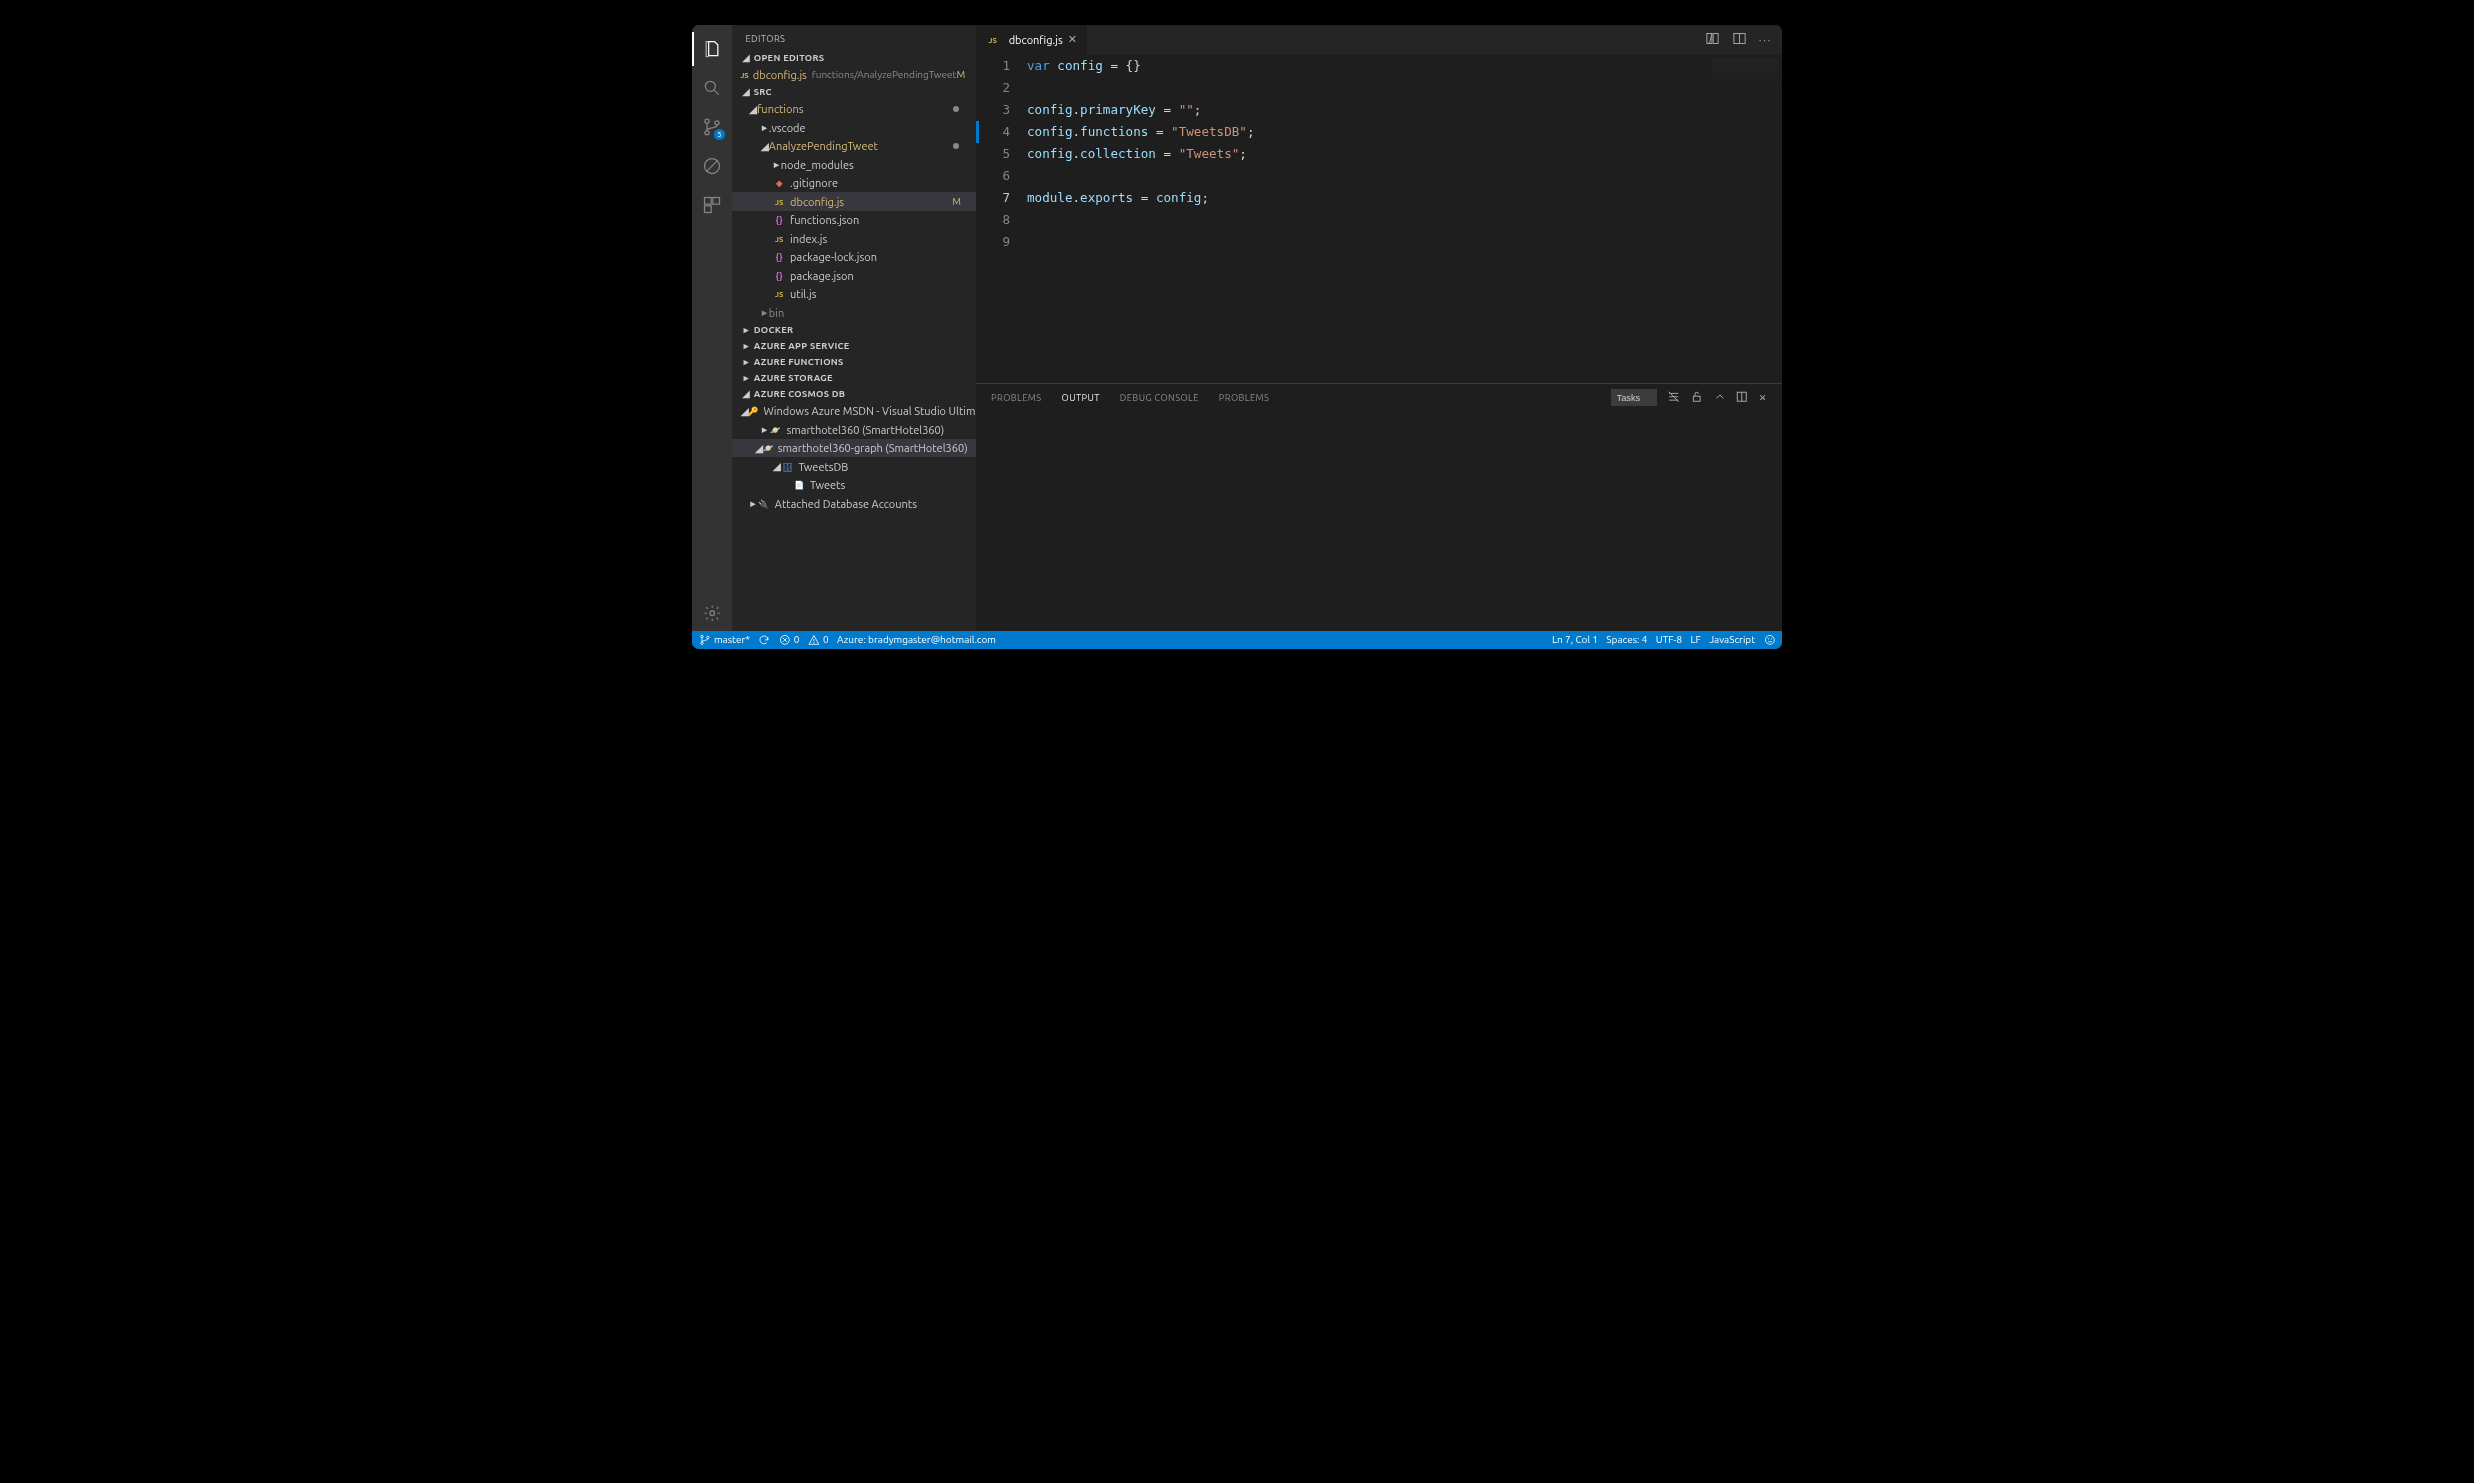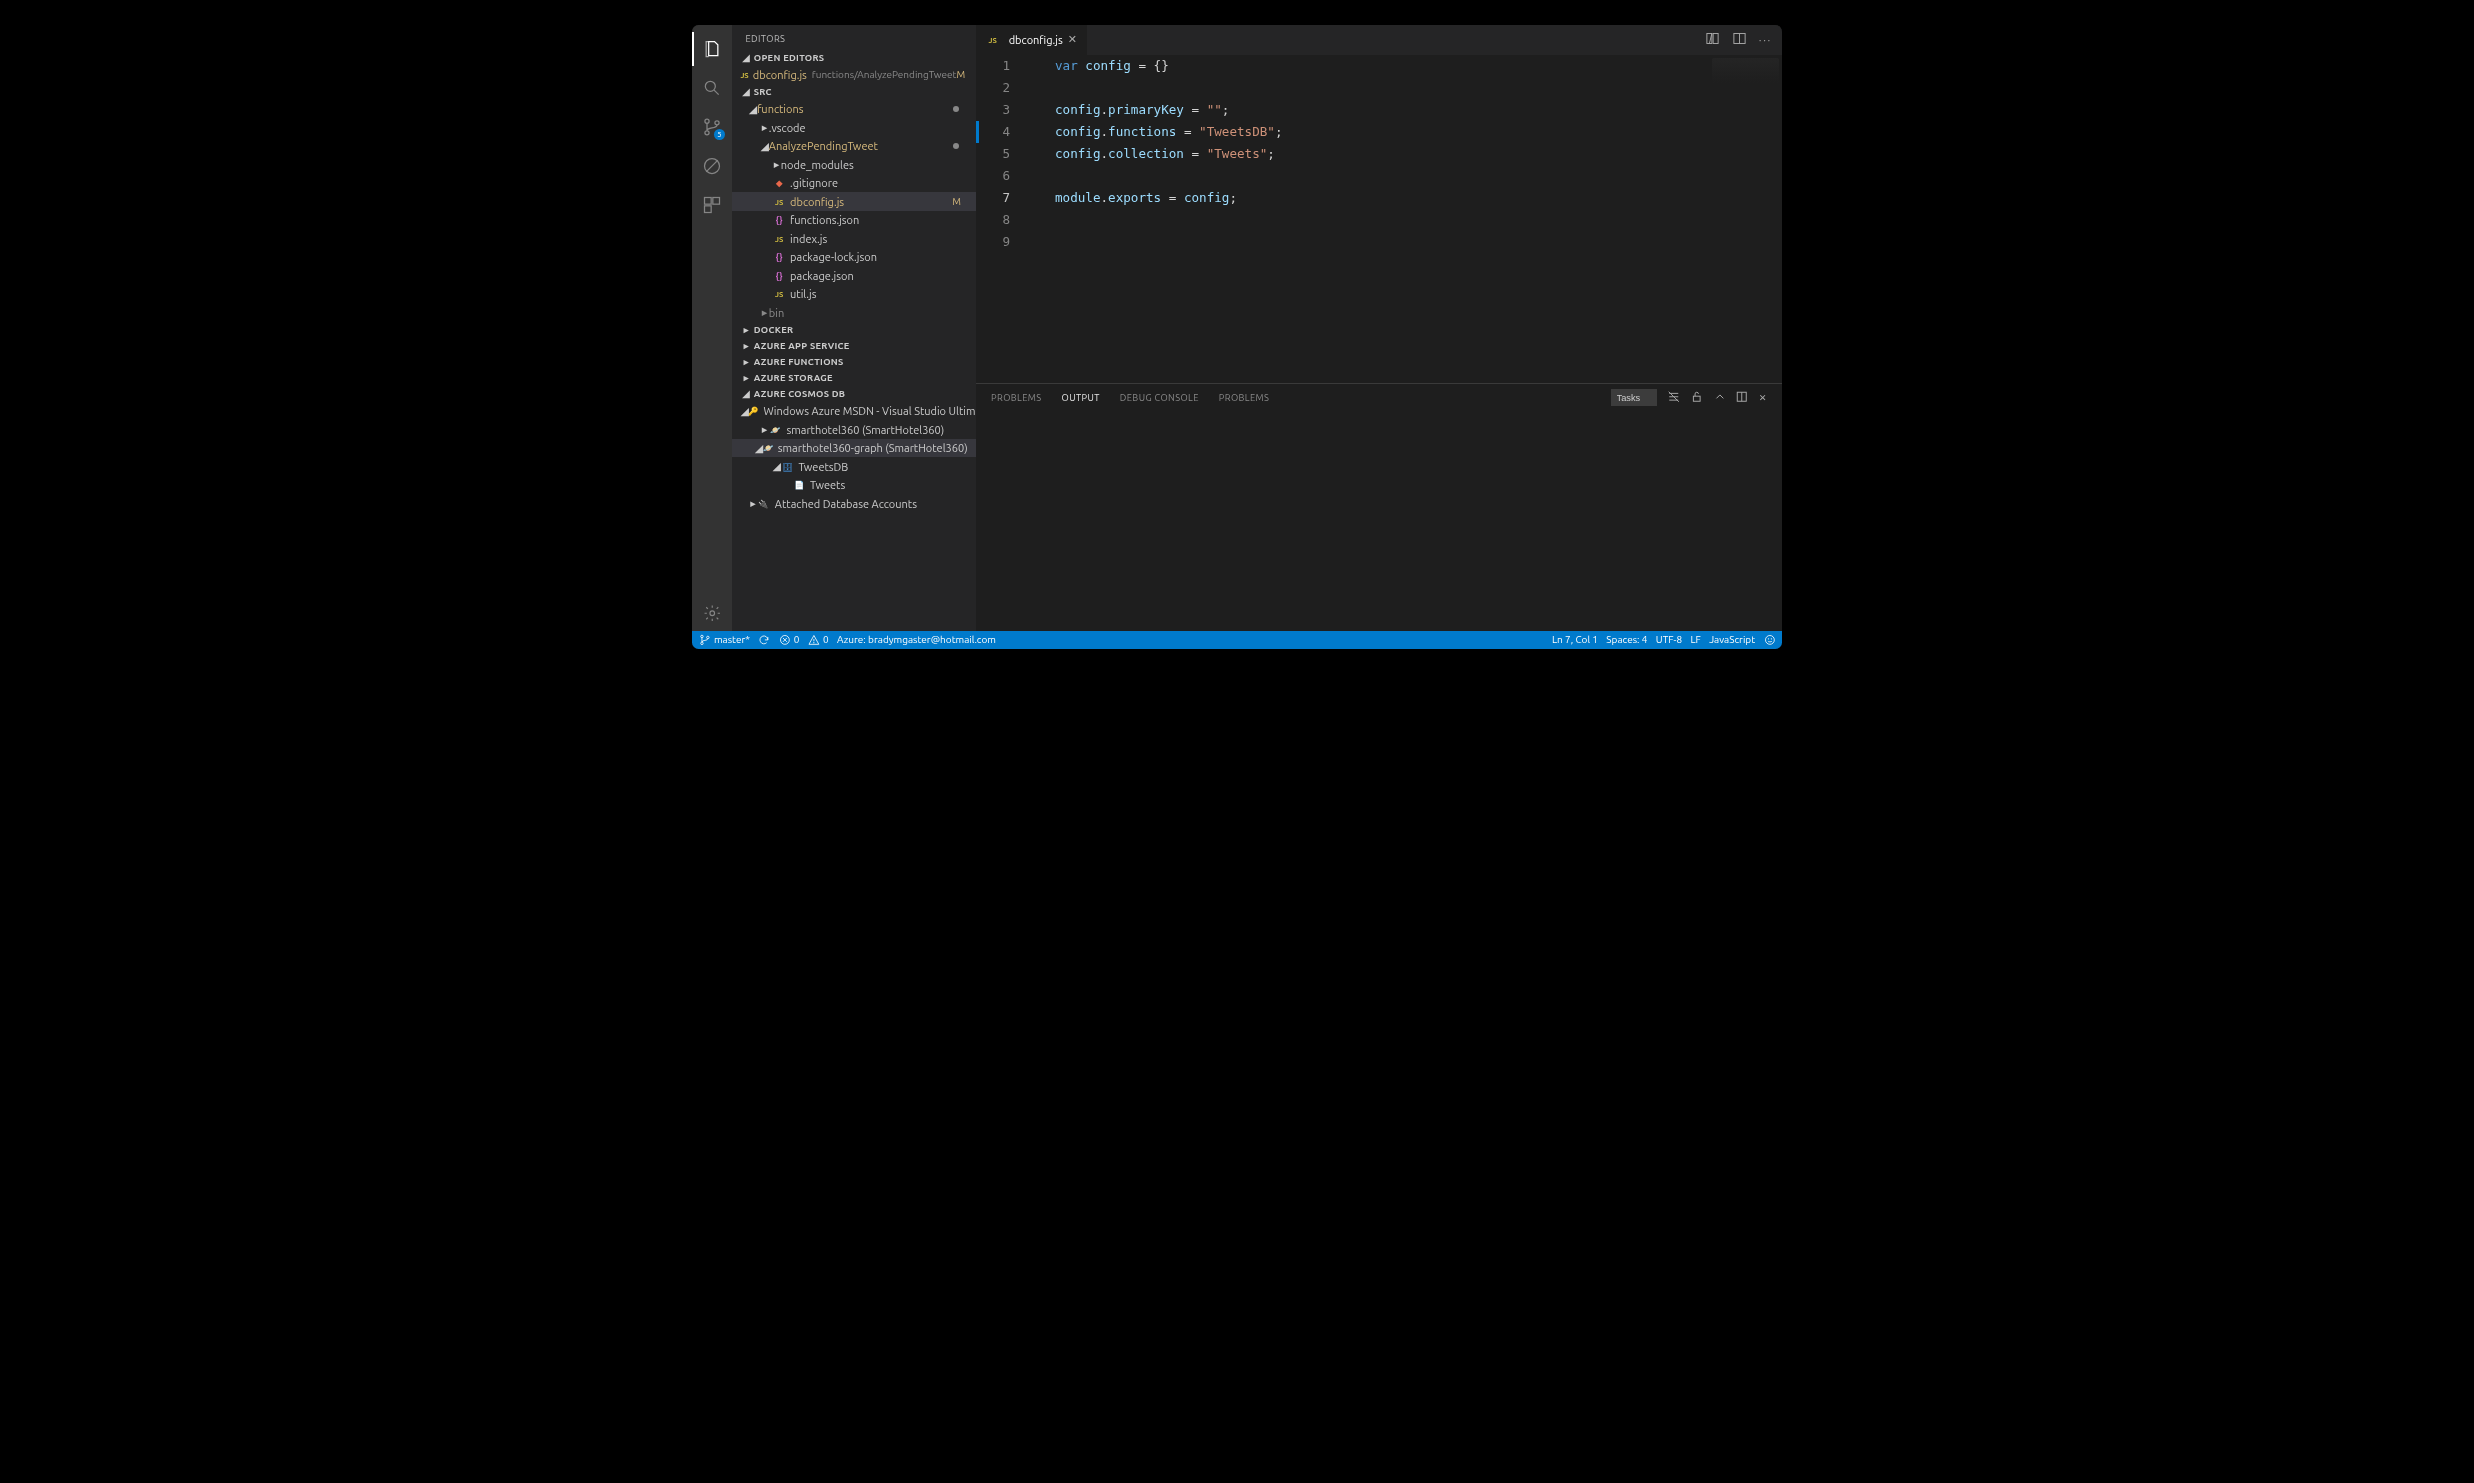--- a/index.html
+++ b/index.html
@@ -76,21 +76,21 @@
   .tab-tools { margin-left: auto; display: flex; align-items: center; gap: 11.8px; padding: 0 10px; color: #aaa; }
   .tab-tools span { cursor:pointer; }
 
   .editor-split { flex: 1; display: flex; flex-direction: column; min-height: 0; }
   .editor { flex: 1.2; display: flex; font-family: Menlo, Consolas, monospace; font-size: 12.6px; line-height: 22px; position: relative; min-height: 0; }
   .gutter { width: 51px; text-align: right; color: #858585; padding-right: 17px; user-select: none; }
   .gln { height: 22px; }
   .gln.cur { color: #c6c6c6; }
   .gln.edge { position: relative; }
   .gln.edge::before { content:""; position:absolute; left:0; top:0; width:2.5px; height:22px; background:#007acc; }
-  .code { flex: 1; color: #d4d4d4; padding-right: 12px; overflow: hidden; margin-left: 28px; }
+  .code { flex: 1; color: #d4d4d4; padding-right: 12px; overflow: hidden; }
   .cl { height: 22px; white-space: pre; }
   .kw { color: #569cd6; }
   .id { color: #9cdcfe; }
   .prop{ color: #9cdcfe; }
   .op { color: #d4d4d4; }
   .str{ color: #ce9178; }
   .punc{ color:#d4d4d4;}
   .minimap { position: absolute; top: 3.4px; right: 3.4px; width: 67px; height: 25px; background: linear-gradient(#2b2b2b,#1e1e1e); opacity:.5; border-radius:1.7px;}
 
   

